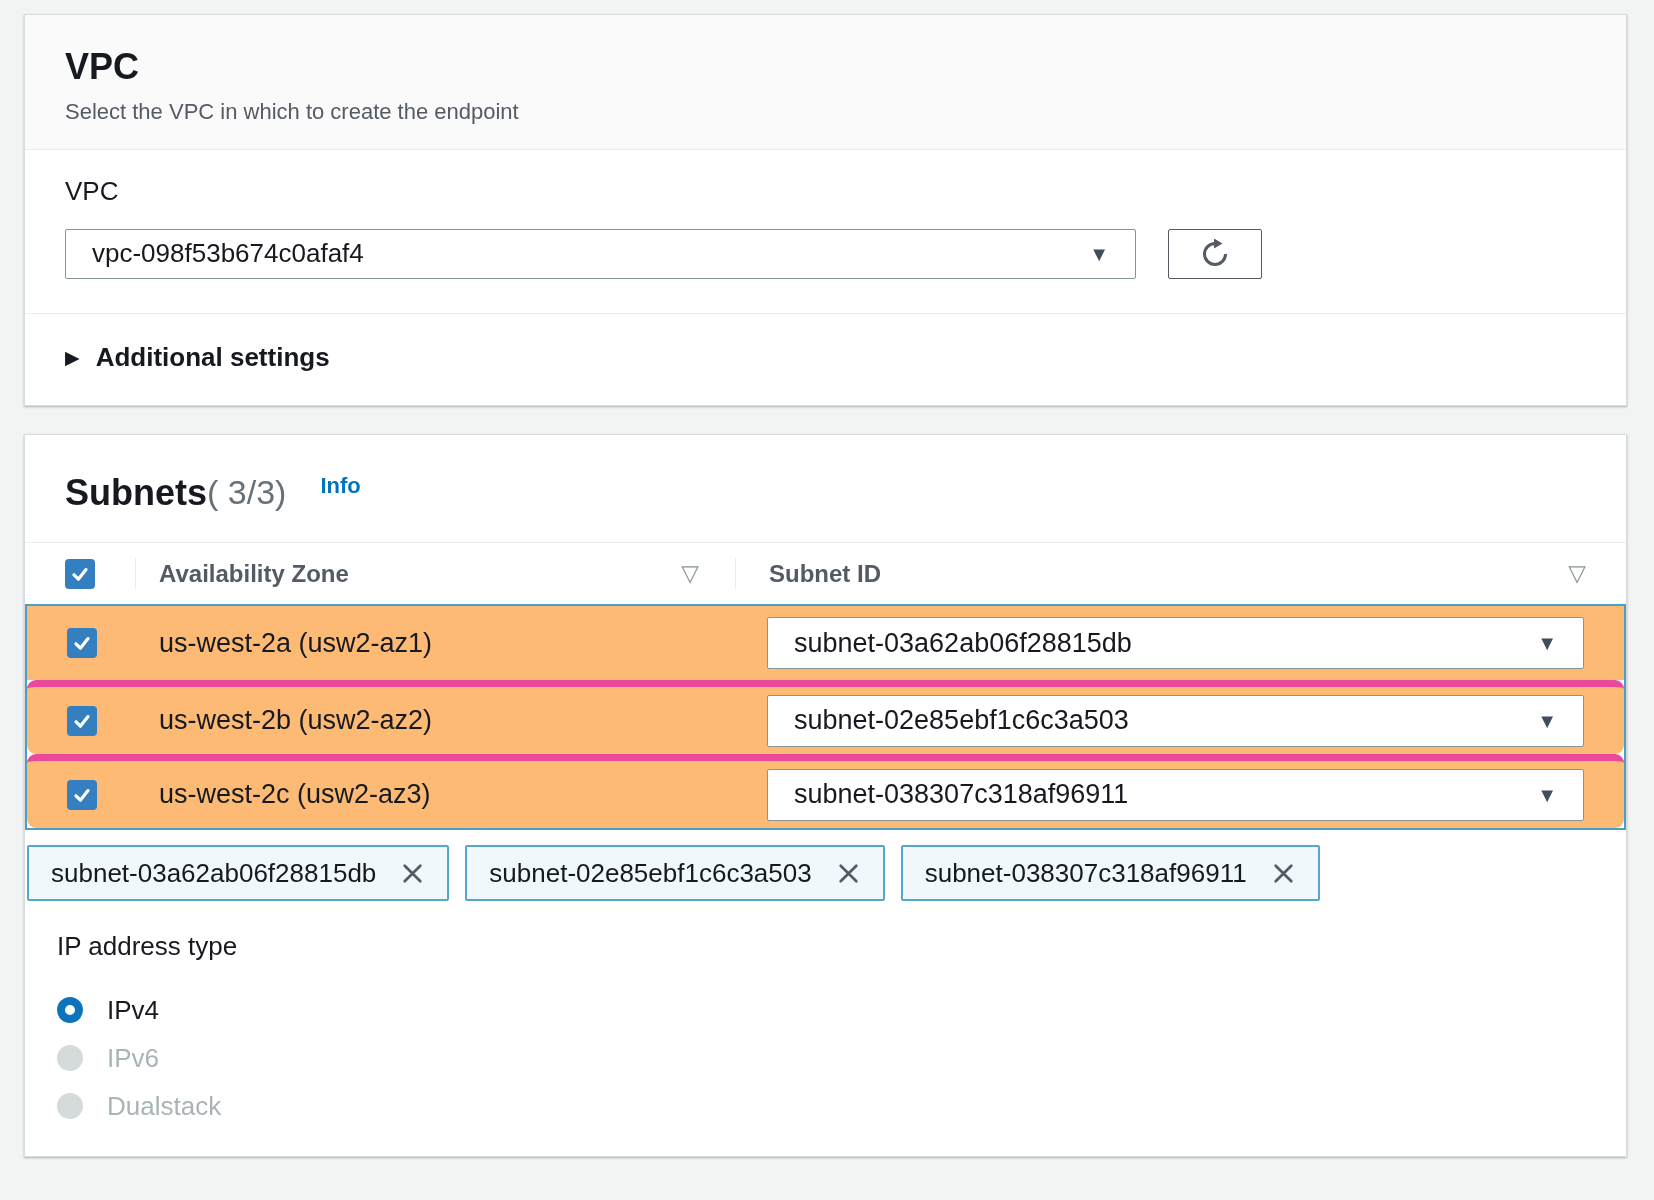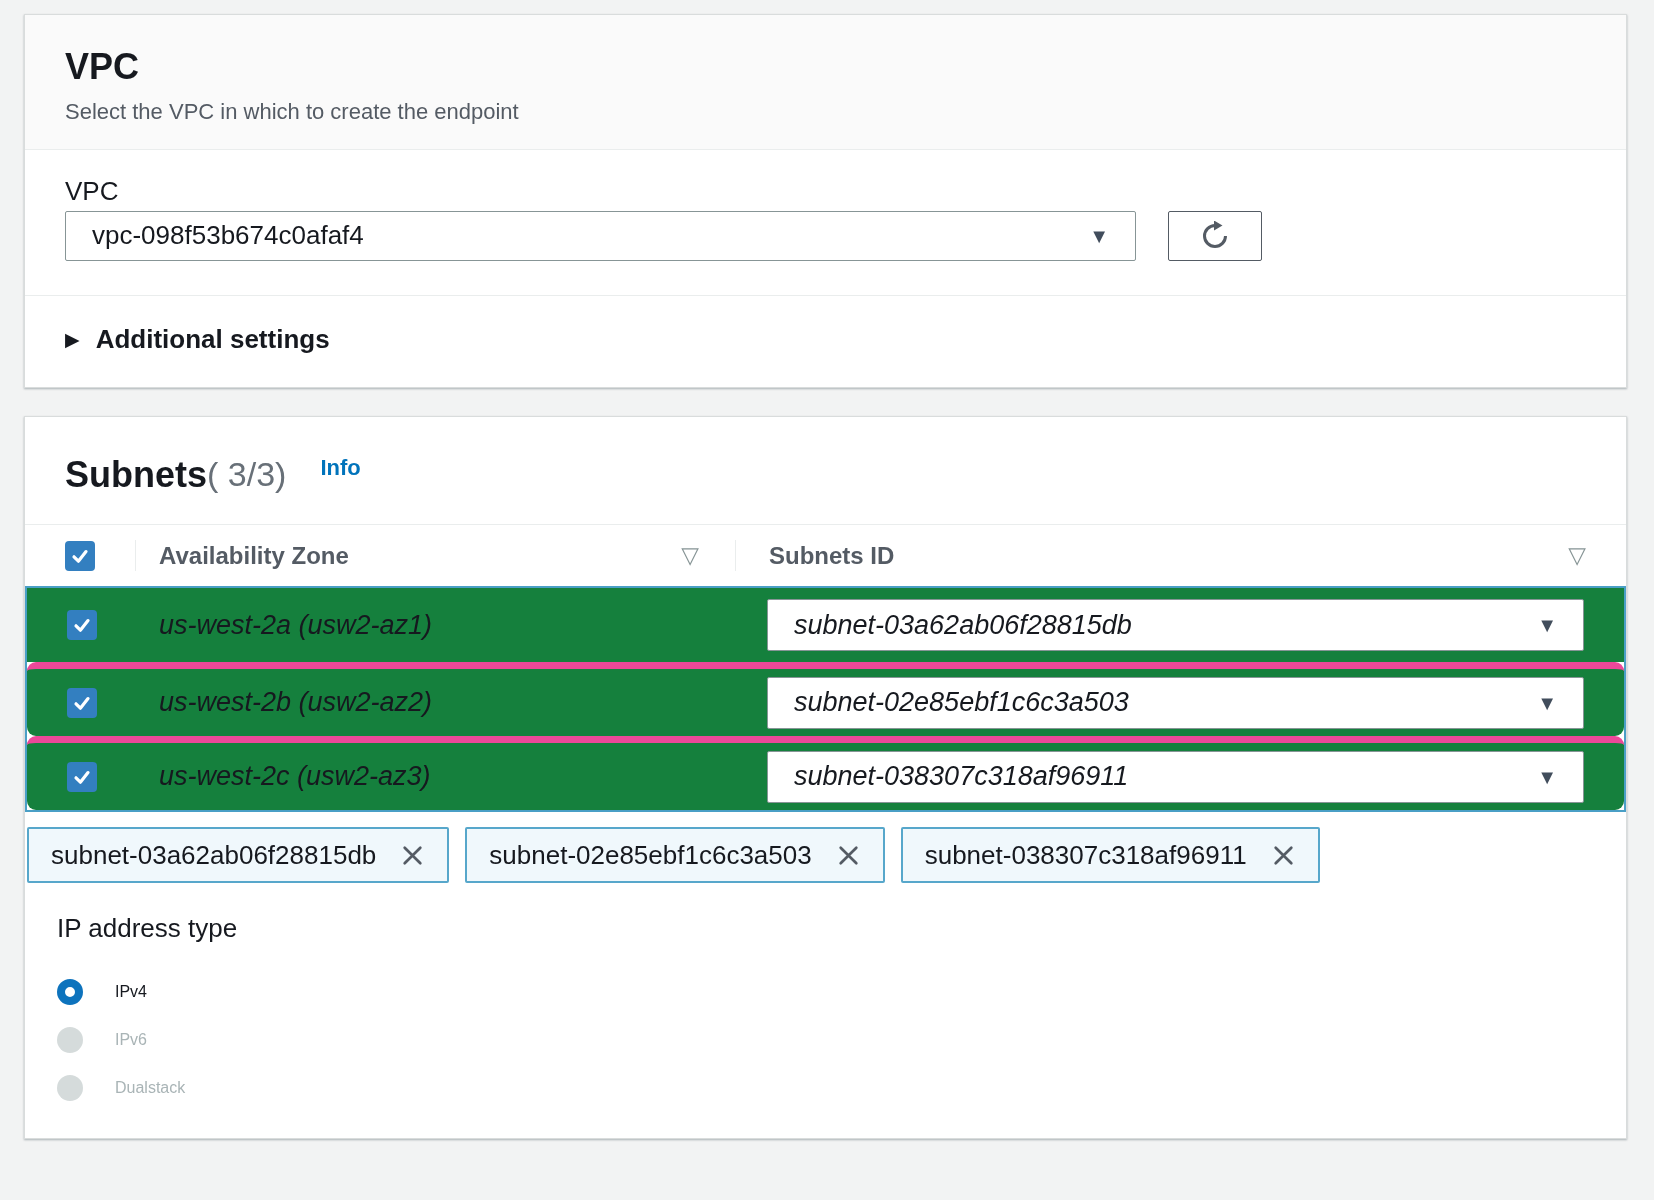--- a/index.html
+++ b/index.html
@@ -22,21 +22,21 @@
   .card-header {
     background: #fafafa;
     border-bottom: 1px solid #eaeded;
     padding: 32px 40px 24px 40px;
   }
   .card-title { font-size: 36px; font-weight: 700; color: #16191f; line-height: 1.1; }
   .card-desc { font-size: 22px; color: #545b64; margin-top: 12px; }
   .vpc-body { padding: 26px 40px 34px 40px; }
   .field-label { font-size: 26px; color: #16191f; }
   .field-help { font-size: 22px; color: #687078; margin-top: 8px; }
-  .field-controls { display: flex; align-items: center; gap: 32px; margin-top: 4px; }
+  .field-controls { display: flex; align-items: center; gap: 32px; margin-top: 22px; }
   .select-box {
     width: 1071px; height: 50px;
     background: #fff;
     border: 1px solid #879596;
     border-radius: 2px;
     display: flex; align-items: center; justify-content: space-between;
     padding: 0 26px;
     font-size: 26px; color: #16191f;
     cursor: pointer;
   }
@@ -89,22 +89,21 @@
     display: flex; align-items: center; justify-content: center;
     cursor: pointer;
     flex: none;
   }
   .selected-region { border: 2px solid #4a9fc6; }
   .subnet-row {
     display: grid;
     grid-template-columns: 108px 600px 1fr;
     align-items: center;
     height: 74px;
-    background: #15803d;
-    font-style: italic;
+    background: #fdba74;
   }
   .subnet-row + .subnet-row { border-top: 7px solid #ec4899; border-radius: 9px; }
   .row-az { font-size: 27px; color: #16191f; padding-left: 24px; }
   .row-select {
     width: 817px; height: 52px;
     margin-left: 32px;
     background: #fff;
     border: 1px solid #879596;
     border-radius: 2px;
     display: flex; align-items: center; justify-content: space-between;
@@ -125,21 +124,21 @@
   }
   .token-x { display: flex; align-items: center; cursor: pointer; }
 
   .ip-section { padding: 30px 40px 0 32px; }
   .ip-label { font-size: 26px; color: #16191f; }
   .radio-group { margin-top: 24px; }
   .radio-row { display: flex; align-items: center; gap: 24px; height: 48px; }
   .radio-circle { width: 26px; height: 26px; border-radius: 50%; flex: none; }
   .radio-selected { background: #fff; border: 8px solid #0d73bd; cursor: pointer; }
   .radio-disabled { background: #d5dbdb; }
-  .radio-label { font-size: 16px; color: #16191f; margin-left: 8px; }
+  .radio-label { font-size: 26px; color: #16191f; }
   .radio-label.disabled { color: #a9b4b6; }
 </style>
 </head>
 <body>
 
 <div class="card card-vpc">
   <div class="card-header">
     <div class="card-title">VPC</div>
     <div class="card-desc">Select the VPC in which to create the endpoint</div>
   </div>
@@ -179,21 +178,21 @@
         <svg width="24" height="24" viewBox="0 0 30 30">
           <path d="M7.5 16 l5.5 5.5 L22.5 9.5" stroke="#ffffff" stroke-width="4" fill="none" stroke-linecap="round" stroke-linejoin="round"></path>
         </svg>
       </div>
     </div>
     <div class="th-cell th-az sep">
       <span>Availability Zone</span>
       <span class="sort-icon">▽</span>
     </div>
     <div class="th-cell th-subnet sep">
-      <span>Subnets ID</span>
+      <span>Subnet ID</span>
       <span class="sort-icon">▽</span>
     </div>
   </div>
 
   <div class="selected-region">
 
     <div class="subnet-row">
       <div class="checkbox">
         <svg width="24" height="24" viewBox="0 0 30 30">
           <path d="M7.5 16 l5.5 5.5 L22.5 9.5" stroke="#ffffff" stroke-width="4" fill="none" stroke-linecap="round" stroke-linejoin="round"></path>

